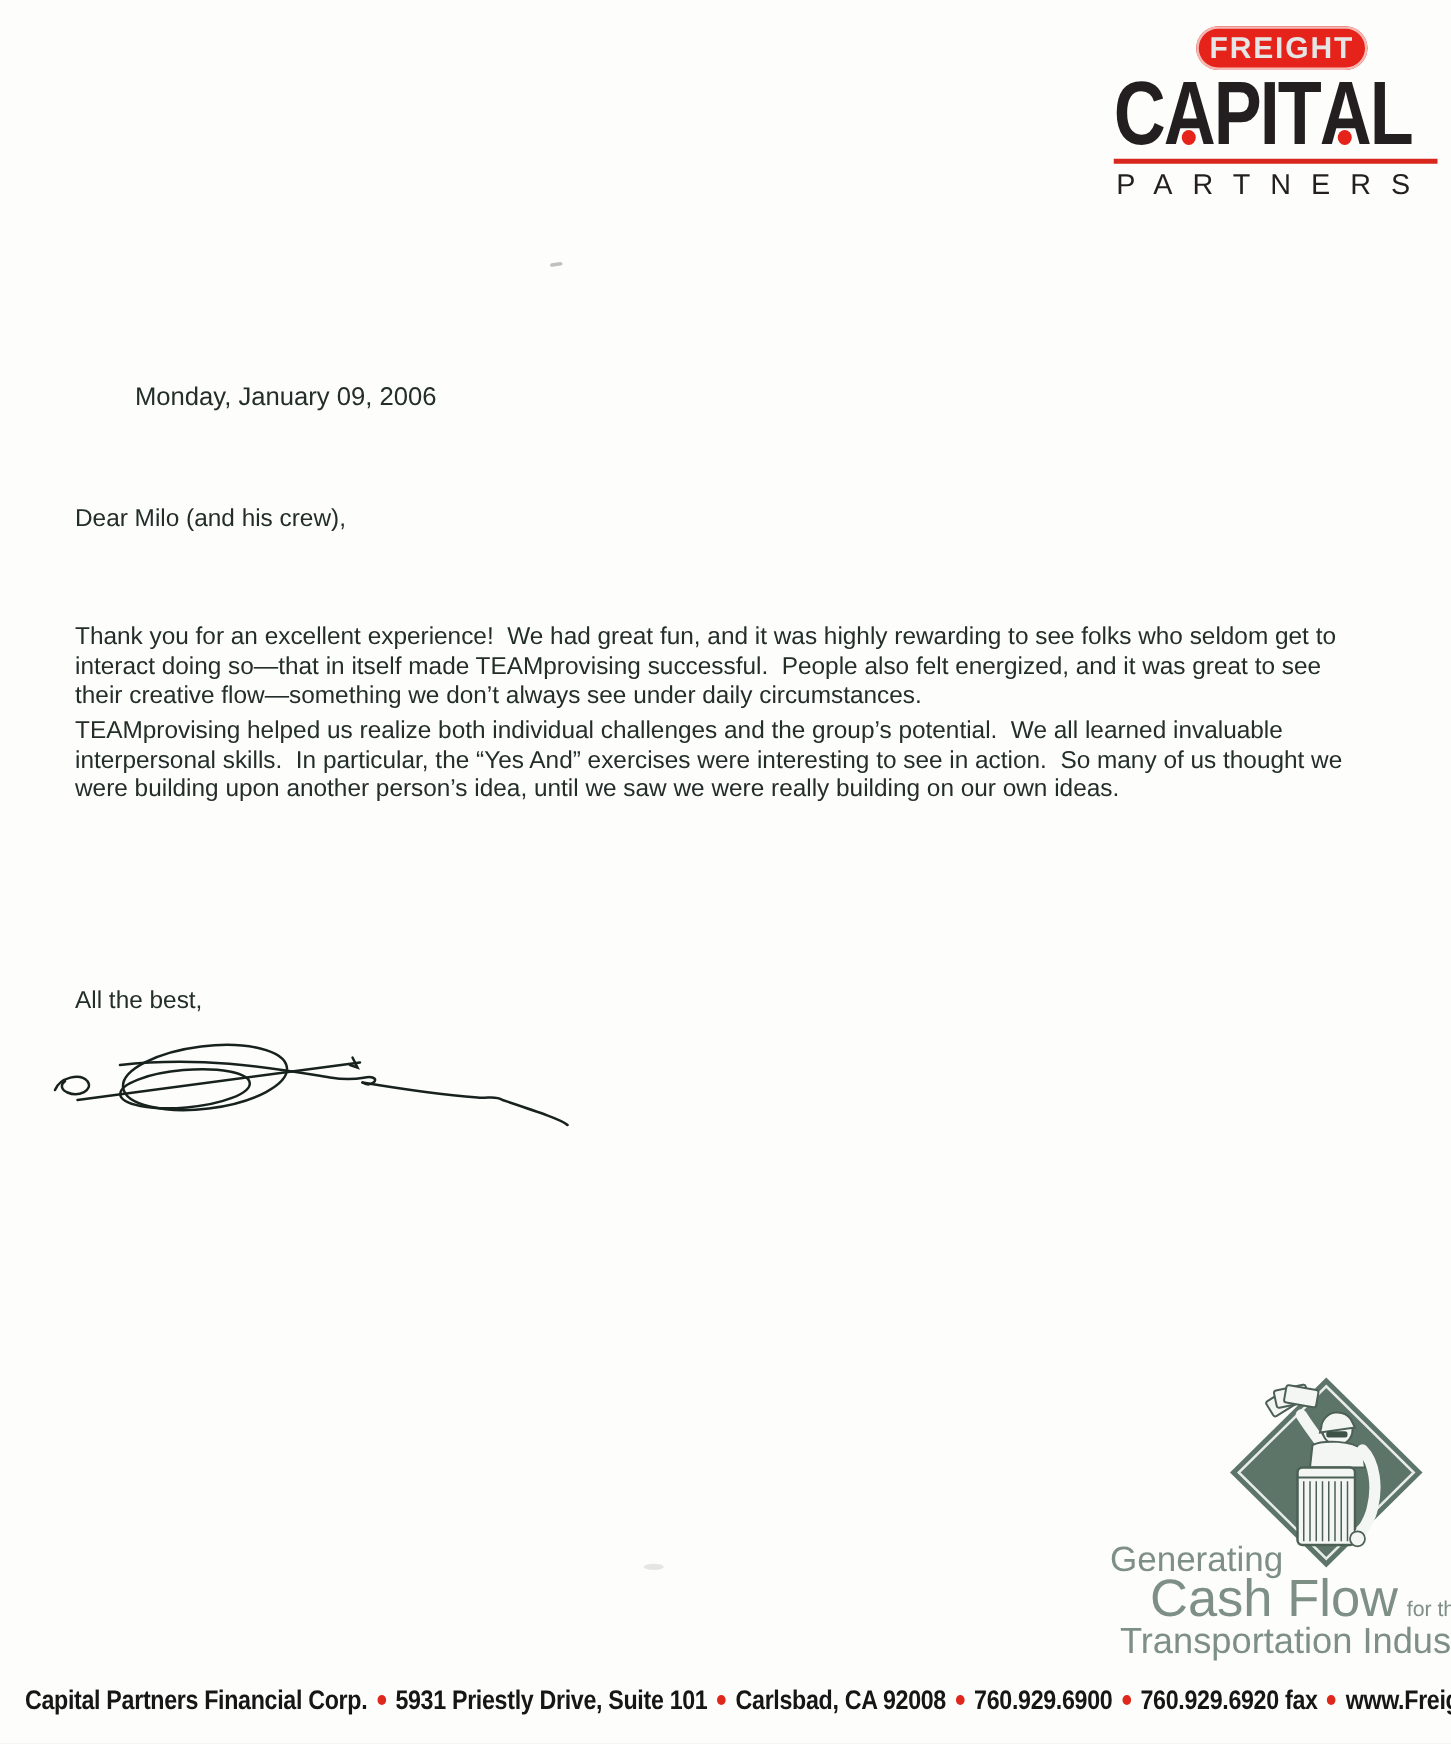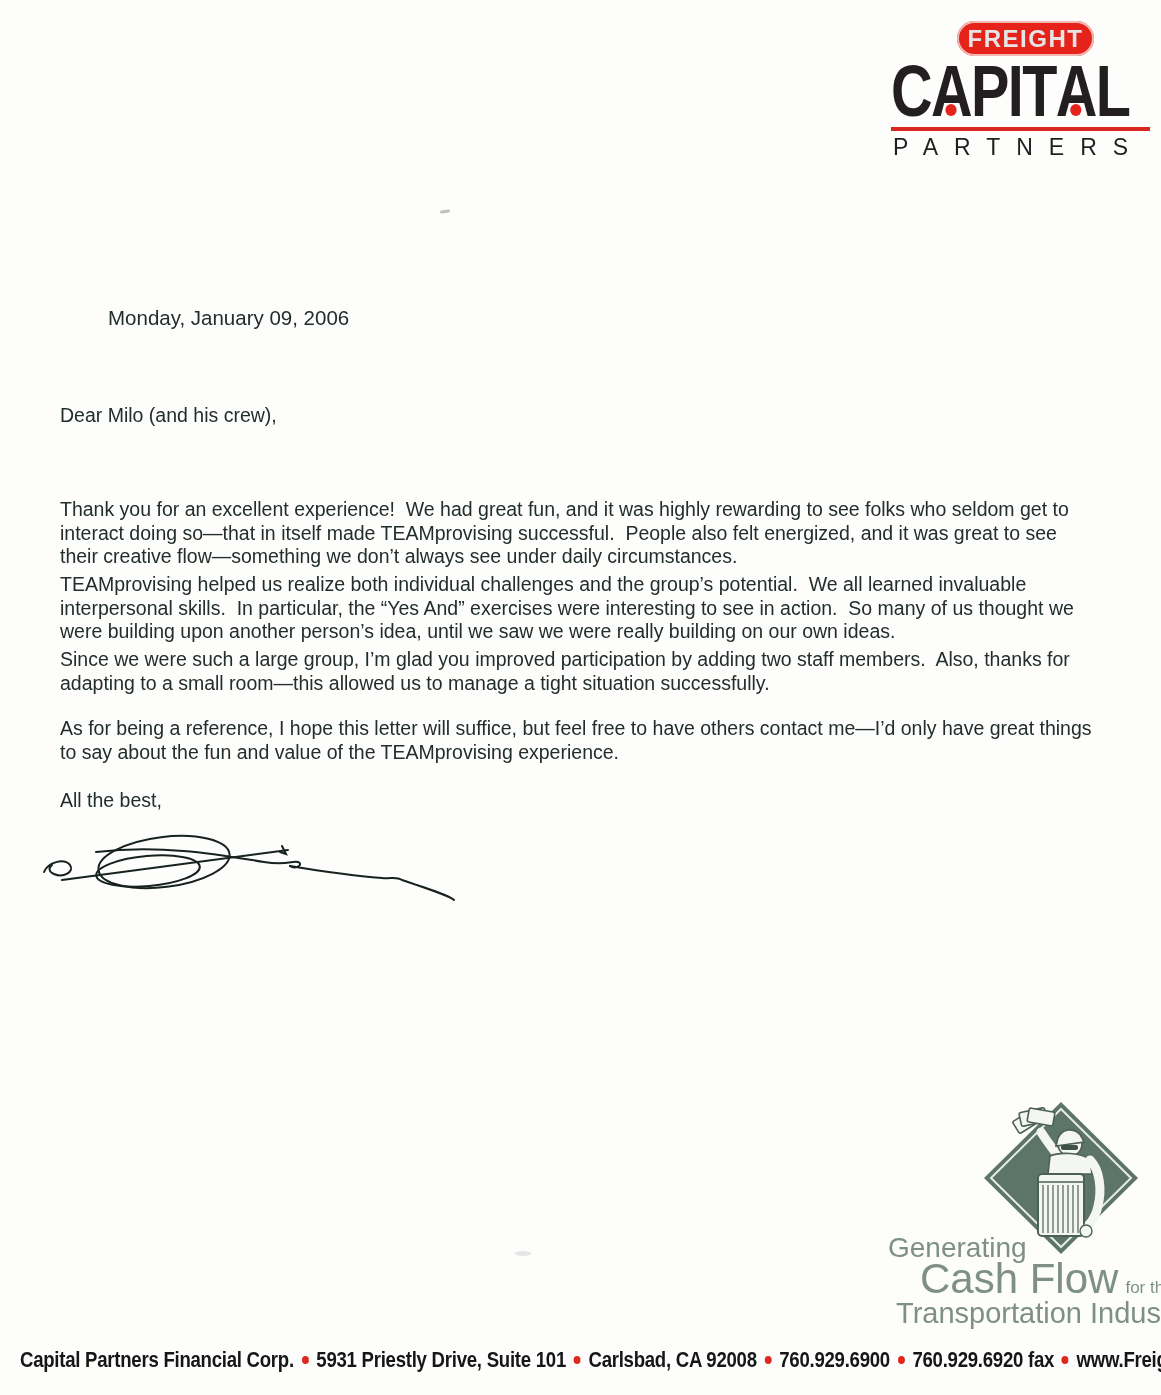--- a/index.html
+++ b/index.html
@@ -112,22 +112,20 @@
   </div>
 
   <div class="artifact-1"></div>
   <div class="artifact-2"></div>
 
   <div class="date-line body-text">Monday, January 09, 2006</div>
   <div class="salutation body-text">Dear Milo (and his crew),</div>
 
   <div class="para para-1 body-text">Thank you for an excellent experience!  We had great fun, and it was highly rewarding to see folks who seldom get to interact doing so—that in itself made TEAMprovising successful.  People also felt energized, and it was great to see their creative flow—something we don’t always see under daily circumstances.</div>
   <div class="para para-2 body-text">TEAMprovising helped us realize both individual challenges and the group’s potential.  We all learned invaluable interpersonal skills.  In particular, the “Yes And” exercises were interesting to see in action.  So many of us thought we were building upon another person’s idea, until we saw we were really building on our own ideas.</div>
-  <div class="para para-3 body-text">Since we were such a large group, I’m glad you improved participation by adding two staff members.  Also, thanks for adapting to a small room—this allowed us to manage a tight situation successfully.</div>
-  <div class="para para-4 body-text">As for being a reference, I hope this letter will suffice, but feel free to have others contact me—I’d only have great things to say about the fun and value of the TEAMprovising experience.</div>
 
   <div class="closing body-text">All the best,</div>
 
   <svg class="signature" width="440" height="100" viewBox="0 0 440 100" fill="none">
     <g stroke="#17221f" stroke-width="2" stroke-linecap="round" fill="none">
       <path d="M8 54 C12 44 28 40 34 47 C39 54 27 60 18 56 C13 54 12 50 16 47"></path>
       <ellipse cx="128" cy="44" rx="66" ry="25" transform="rotate(-7 128 44)"></ellipse>
       <ellipse cx="112" cy="53" rx="52" ry="15" transform="rotate(-5 112 53)"></ellipse>
       <path d="M26 62 L252 32"></path>
       <path d="M60 34 C130 26 190 38 228 44 C252 48 256 42 262 44 C268 46 260 52 254 48"></path>

